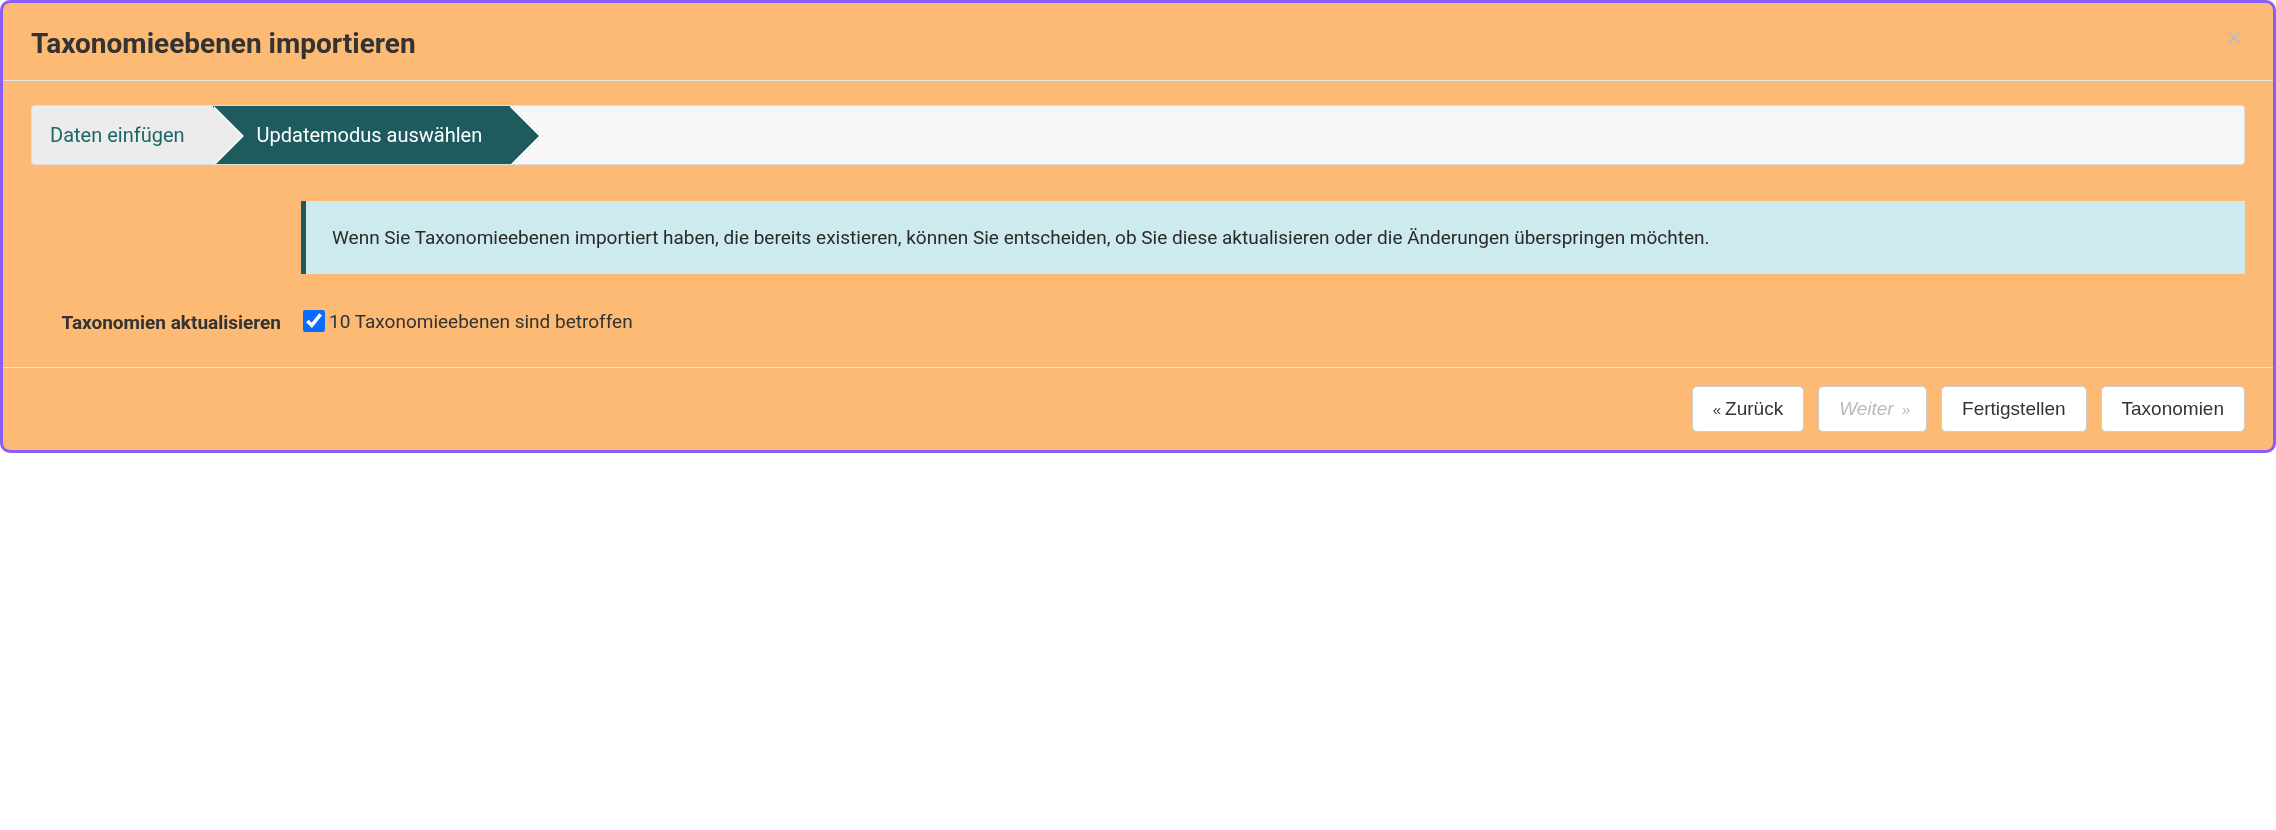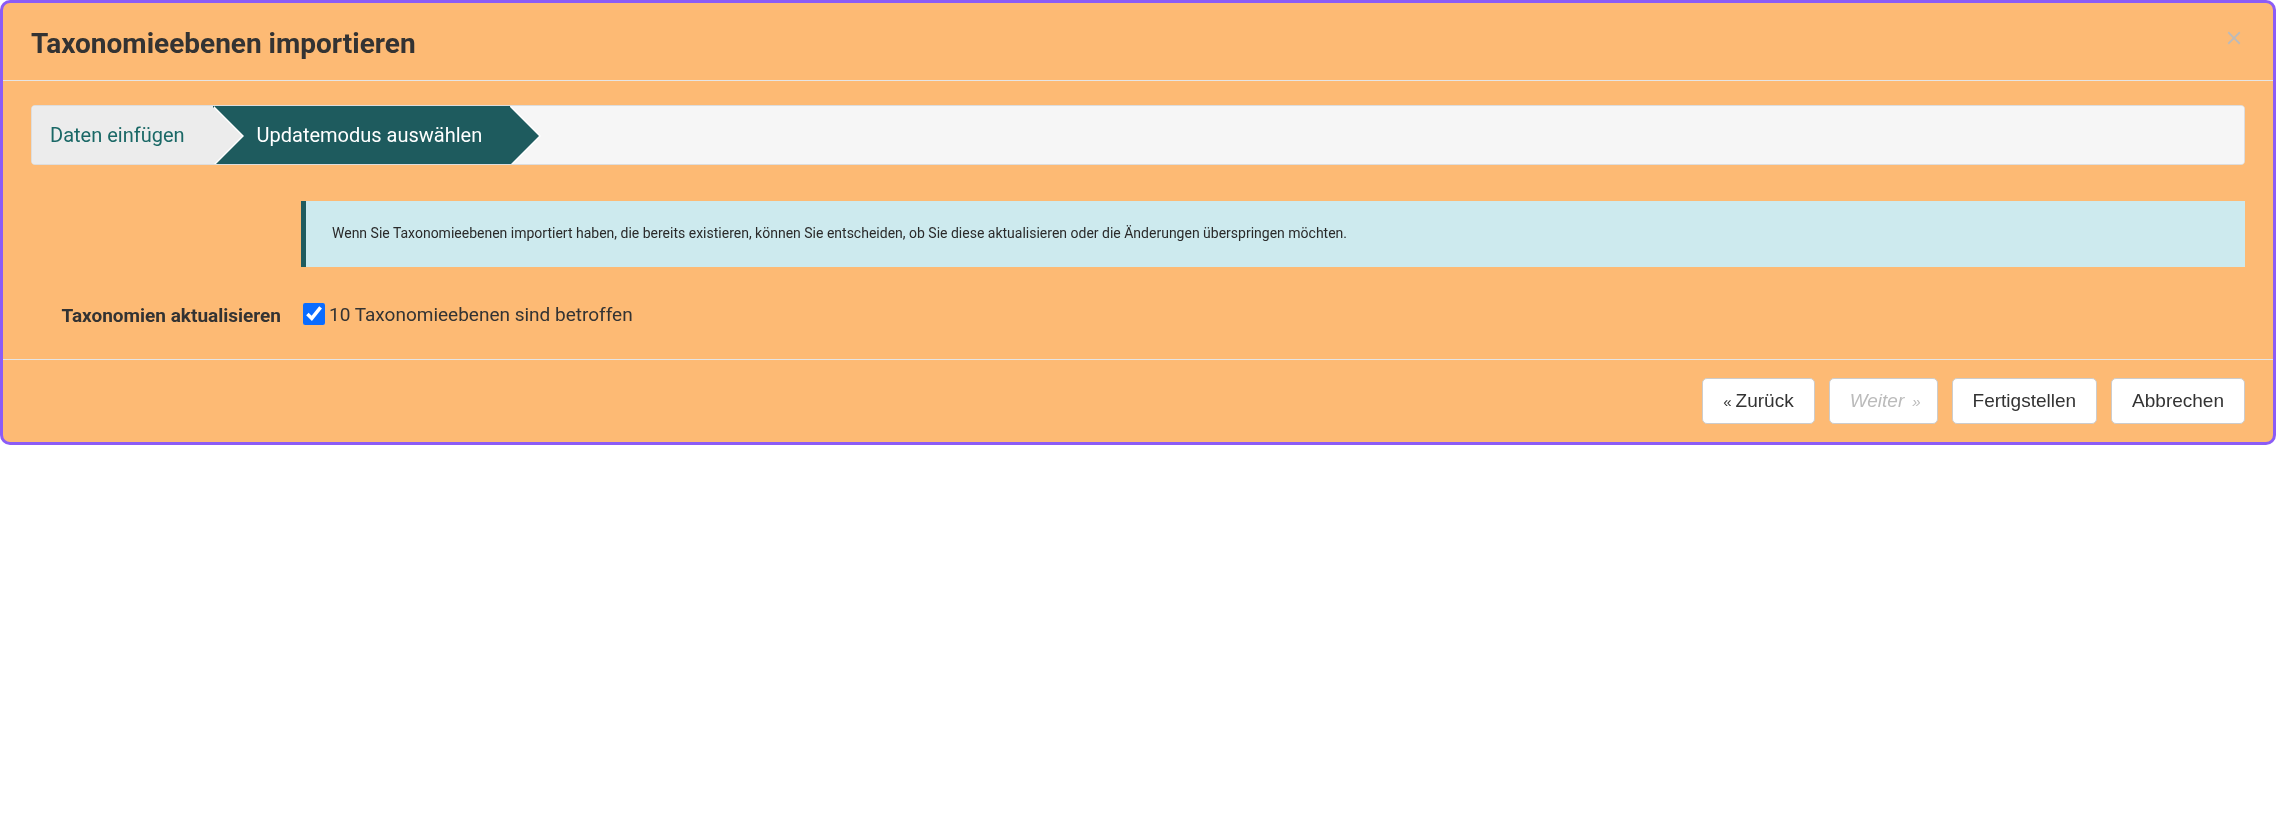--- a/index.html
+++ b/index.html
@@ -105,21 +105,21 @@
       background: #f6f6f6;
       position: relative;
       z-index: 0;
     }
     .info-box {
       background: #cdeaee;
       border-left: 5px solid #1e5b5e;
       padding: 22px 26px;
       margin-left: 270px;
       margin-bottom: 36px;
-      font-size: 14px;
+      font-size: 19px;
       line-height: 1.55;
       color: #2a2a2a;
     }
     .form-row {
       display: flex;
       align-items: flex-start;
       gap: 22px;
       margin-top: 8px;
     }
     .form-label {
@@ -220,16 +220,16 @@
       <span>Zurück</span>
     </button>
     <button class="btn btn-disabled" disabled="">
       <span>Weiter</span>
       <span class="btn-icon">»</span>
     </button>
     <button class="btn">
       <span>Fertigstellen</span>
     </button>
     <button class="btn">
-      <span>Abbrechen</span>
+      <span>Taxonomien</span>
     </button>
   </div>
 </div>
 
 </body></html>

